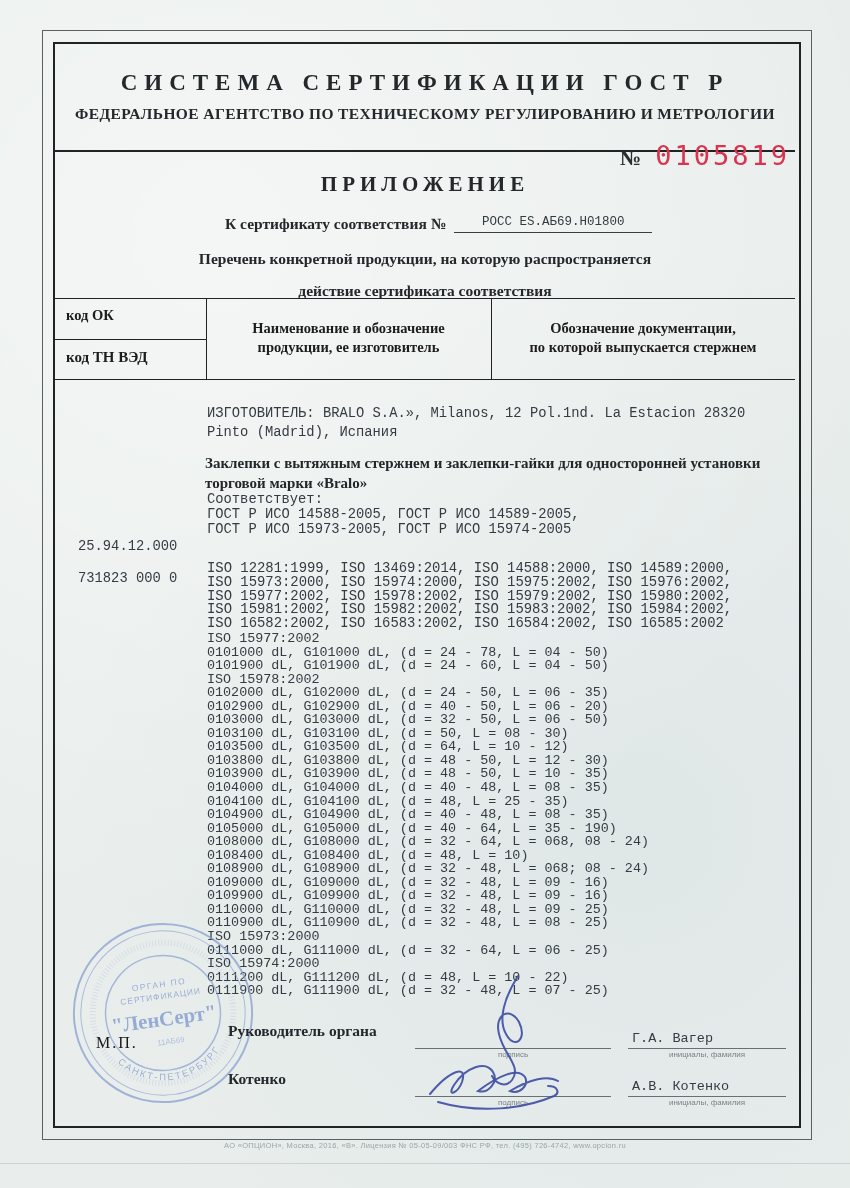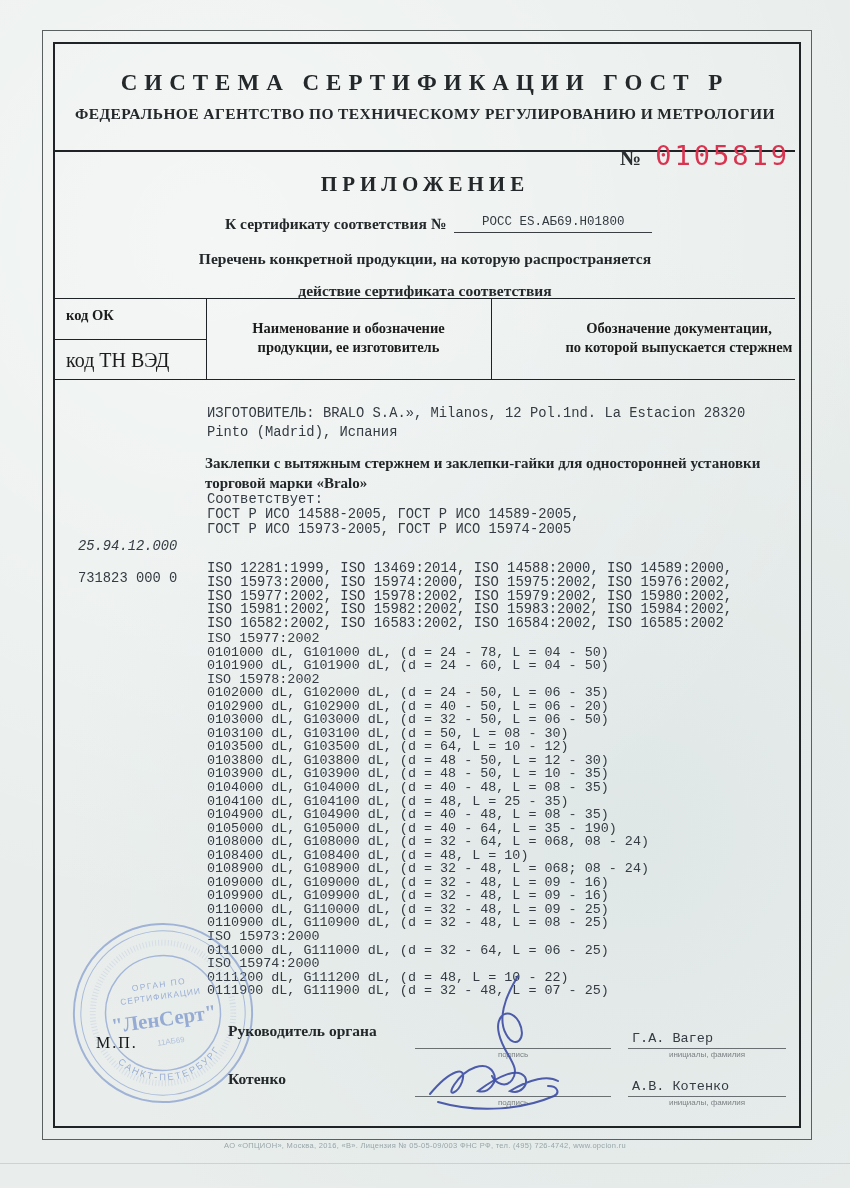--- a/index.html
+++ b/index.html
@@ -30,25 +30,25 @@
         font-family:"Liberation Mono","DejaVu Sans Mono",monospace;font-size:12.5px;color:#333a40;}
   .subtitle{position:absolute;left:0;width:850px;text-align:center;
         font-size:15.5px;font-weight:bold;color:#24282b;}
   .sub1{top:250px;} .sub2{top:272px;margin-top:10px;}
   .thead{position:absolute;left:55px;top:298px;width:740px;height:80px;
         border-top:1.8px solid #1f2325;border-bottom:1.8px solid #1f2325;}
   .v1{position:absolute;left:151px;top:0;height:100%;width:0;border-left:1.4px solid #1f2325;}
   .v2{position:absolute;left:436px;top:0;height:100%;width:0;border-left:1.4px solid #1f2325;}
   .h1{position:absolute;left:0;top:40px;width:151px;height:0;border-top:1.2px solid #1f2325;}
   .th-c1a{position:absolute;left:11px;top:8px;font-size:14.5px;font-weight:600;}
-  .th-c1b{position:absolute;left:11px;top:50px;font-size:20px;font-weight:400;}
+  .th-c1b{position:absolute;left:11px;top:50px;font-size:15px;font-weight:700;}
   .th-c2{position:absolute;left:151px;top:20px;width:285px;text-align:center;
         font-size:14.5px;font-weight:600;line-height:19px;}
   .th-c3{position:absolute;left:436px;top:20px;width:304px;text-align:center;
-        font-size:14.5px;font-weight:600;line-height:19px;padding-left:36px;}
+        font-size:14.5px;font-weight:600;line-height:19px;}
   .mono{font-family:"Liberation Mono","DejaVu Sans Mono",monospace;font-size:13.8px;
         color:#343b42;white-space:pre;}
   .abs{position:absolute;}
   .boldline{font-size:15px;font-weight:bold;color:#23272a;white-space:nowrap;}
   .iso-list{line-height:13.8px;font-size:13.9px;}
   .rows-list{line-height:13.55px;font-size:13.4px;}
   .sig-role{position:absolute;left:228px;font-size:15.5px;font-weight:bold;color:#24282b;}
   .slot{position:absolute;border-bottom:1.1px solid #6a6f71;}
   .slot-caption{position:absolute;top:2px;width:100%;text-align:center;
         font-family:"Liberation Sans","DejaVu Sans",sans-serif;font-size:8px;color:#7c8284;}
@@ -99,21 +99,21 @@
   <div class="abs mono" style="left:207px;top:406px;">ИЗГОТОВИТЕЛЬ: BRALO S.A.», Milanos, 12 Pol.1nd. La Estacion 28320</div>
   <div class="abs mono" style="left:207px;top:425px;">Pinto (Madrid), Испания</div>
 
   <div class="abs boldline" style="left:205px;top:455px;">Заклепки с вытяжным стержнем и заклепки-гайки для односторонней установки</div>
   <div class="abs boldline" style="left:205px;top:475px;">торговой марки «Bralo»</div>
 
   <div class="abs mono" style="left:207px;top:492px;">Соответствует:</div>
   <div class="abs mono" style="left:207px;top:507px;">ГОСТ Р ИСО 14588-2005, ГОСТ Р ИСО 14589-2005,</div>
   <div class="abs mono" style="left:207px;top:522px;">ГОСТ Р ИСО 15973-2005, ГОСТ Р ИСО 15974-2005</div>
 
-  <div class="abs mono" style="left:78px;top:539px;font-style:italic;">25.94.12.000</div>
+  <div class="abs mono" style="left:78px;top:539px;">25.94.12.000</div>
   <div class="abs mono" style="left:78px;top:571px;">731823 000 0</div>
 
   <div class="abs mono iso-list" style="left:207px;top:562px;"><div class="iso-line">ISO 12281:1999, ISO 13469:2014, ISO 14588:2000, ISO 14589:2000,</div><div class="iso-line">ISO 15973:2000, ISO 15974:2000, ISO 15975:2002, ISO 15976:2002,</div><div class="iso-line">ISO 15977:2002, ISO 15978:2002, ISO 15979:2002, ISO 15980:2002,</div><div class="iso-line">ISO 15981:2002, ISO 15982:2002, ISO 15983:2002, ISO 15984:2002,</div><div class="iso-line">ISO 16582:2002, ISO 16583:2002, ISO 16584:2002, ISO 16585:2002</div></div>
 
   <div class="abs mono rows-list" style="left:207px;top:632px;"><div class="product-row">ISO 15977:2002</div><div class="product-row">0101000 dL, G101000 dL, (d = 24 - 78, L = 04 - 50)</div><div class="product-row">0101900 dL, G101900 dL, (d = 24 - 60, L = 04 - 50)</div><div class="product-row">ISO 15978:2002</div><div class="product-row">0102000 dL, G102000 dL, (d = 24 - 50, L = 06 - 35)</div><div class="product-row">0102900 dL, G102900 dL, (d = 40 - 50, L = 06 - 20)</div><div class="product-row">0103000 dL, G103000 dL, (d = 32 - 50, L = 06 - 50)</div><div class="product-row">0103100 dL, G103100 dL, (d = 50, L = 08 - 30)</div><div class="product-row">0103500 dL, G103500 dL, (d = 64, L = 10 - 12)</div><div class="product-row">0103800 dL, G103800 dL, (d = 48 - 50, L = 12 - 30)</div><div class="product-row">0103900 dL, G103900 dL, (d = 48 - 50, L = 10 - 35)</div><div class="product-row">0104000 dL, G104000 dL, (d = 40 - 48, L = 08 - 35)</div><div class="product-row">0104100 dL, G104100 dL, (d = 48, L = 25 - 35)</div><div class="product-row">0104900 dL, G104900 dL, (d = 40 - 48, L = 08 - 35)</div><div class="product-row">0105000 dL, G105000 dL, (d = 40 - 64, L = 35 - 190)</div><div class="product-row">0108000 dL, G108000 dL, (d = 32 - 64, L = 068, 08 - 24)</div><div class="product-row">0108400 dL, G108400 dL, (d = 48, L = 10)</div><div class="product-row">0108900 dL, G108900 dL, (d = 32 - 48, L = 068; 08 - 24)</div><div class="product-row">0109000 dL, G109000 dL, (d = 32 - 48, L = 09 - 16)</div><div class="product-row">0109900 dL, G109900 dL, (d = 32 - 48, L = 09 - 16)</div><div class="product-row">0110000 dL, G110000 dL, (d = 32 - 48, L = 09 - 25)</div><div class="product-row">0110900 dL, G110900 dL, (d = 32 - 48, L = 08 - 25)</div><div class="product-row">ISO 15973:2000</div><div class="product-row">0111000 dL, G111000 dL, (d = 32 - 64, L = 06 - 25)</div><div class="product-row">ISO 15974:2000</div><div class="product-row">0111200 dL, G111200 dL, (d = 48, L = 10 - 22)</div><div class="product-row">0111900 dL, G111900 dL, (d = 32 - 48, L = 07 - 25)</div></div>
 
   <svg class="stamp" viewBox="0 0 200 200">
     <circle cx="100" cy="100" r="90" fill="none" stroke="#7e97cd" stroke-width="2" opacity="0.8"></circle>
     <circle cx="100" cy="100" r="83" fill="none" stroke="#7e97cd" stroke-width="1" opacity="0.7"></circle>
     <circle cx="100" cy="100" r="58" fill="none" stroke="#7e97cd" stroke-width="1.5" opacity="0.75"></circle>

